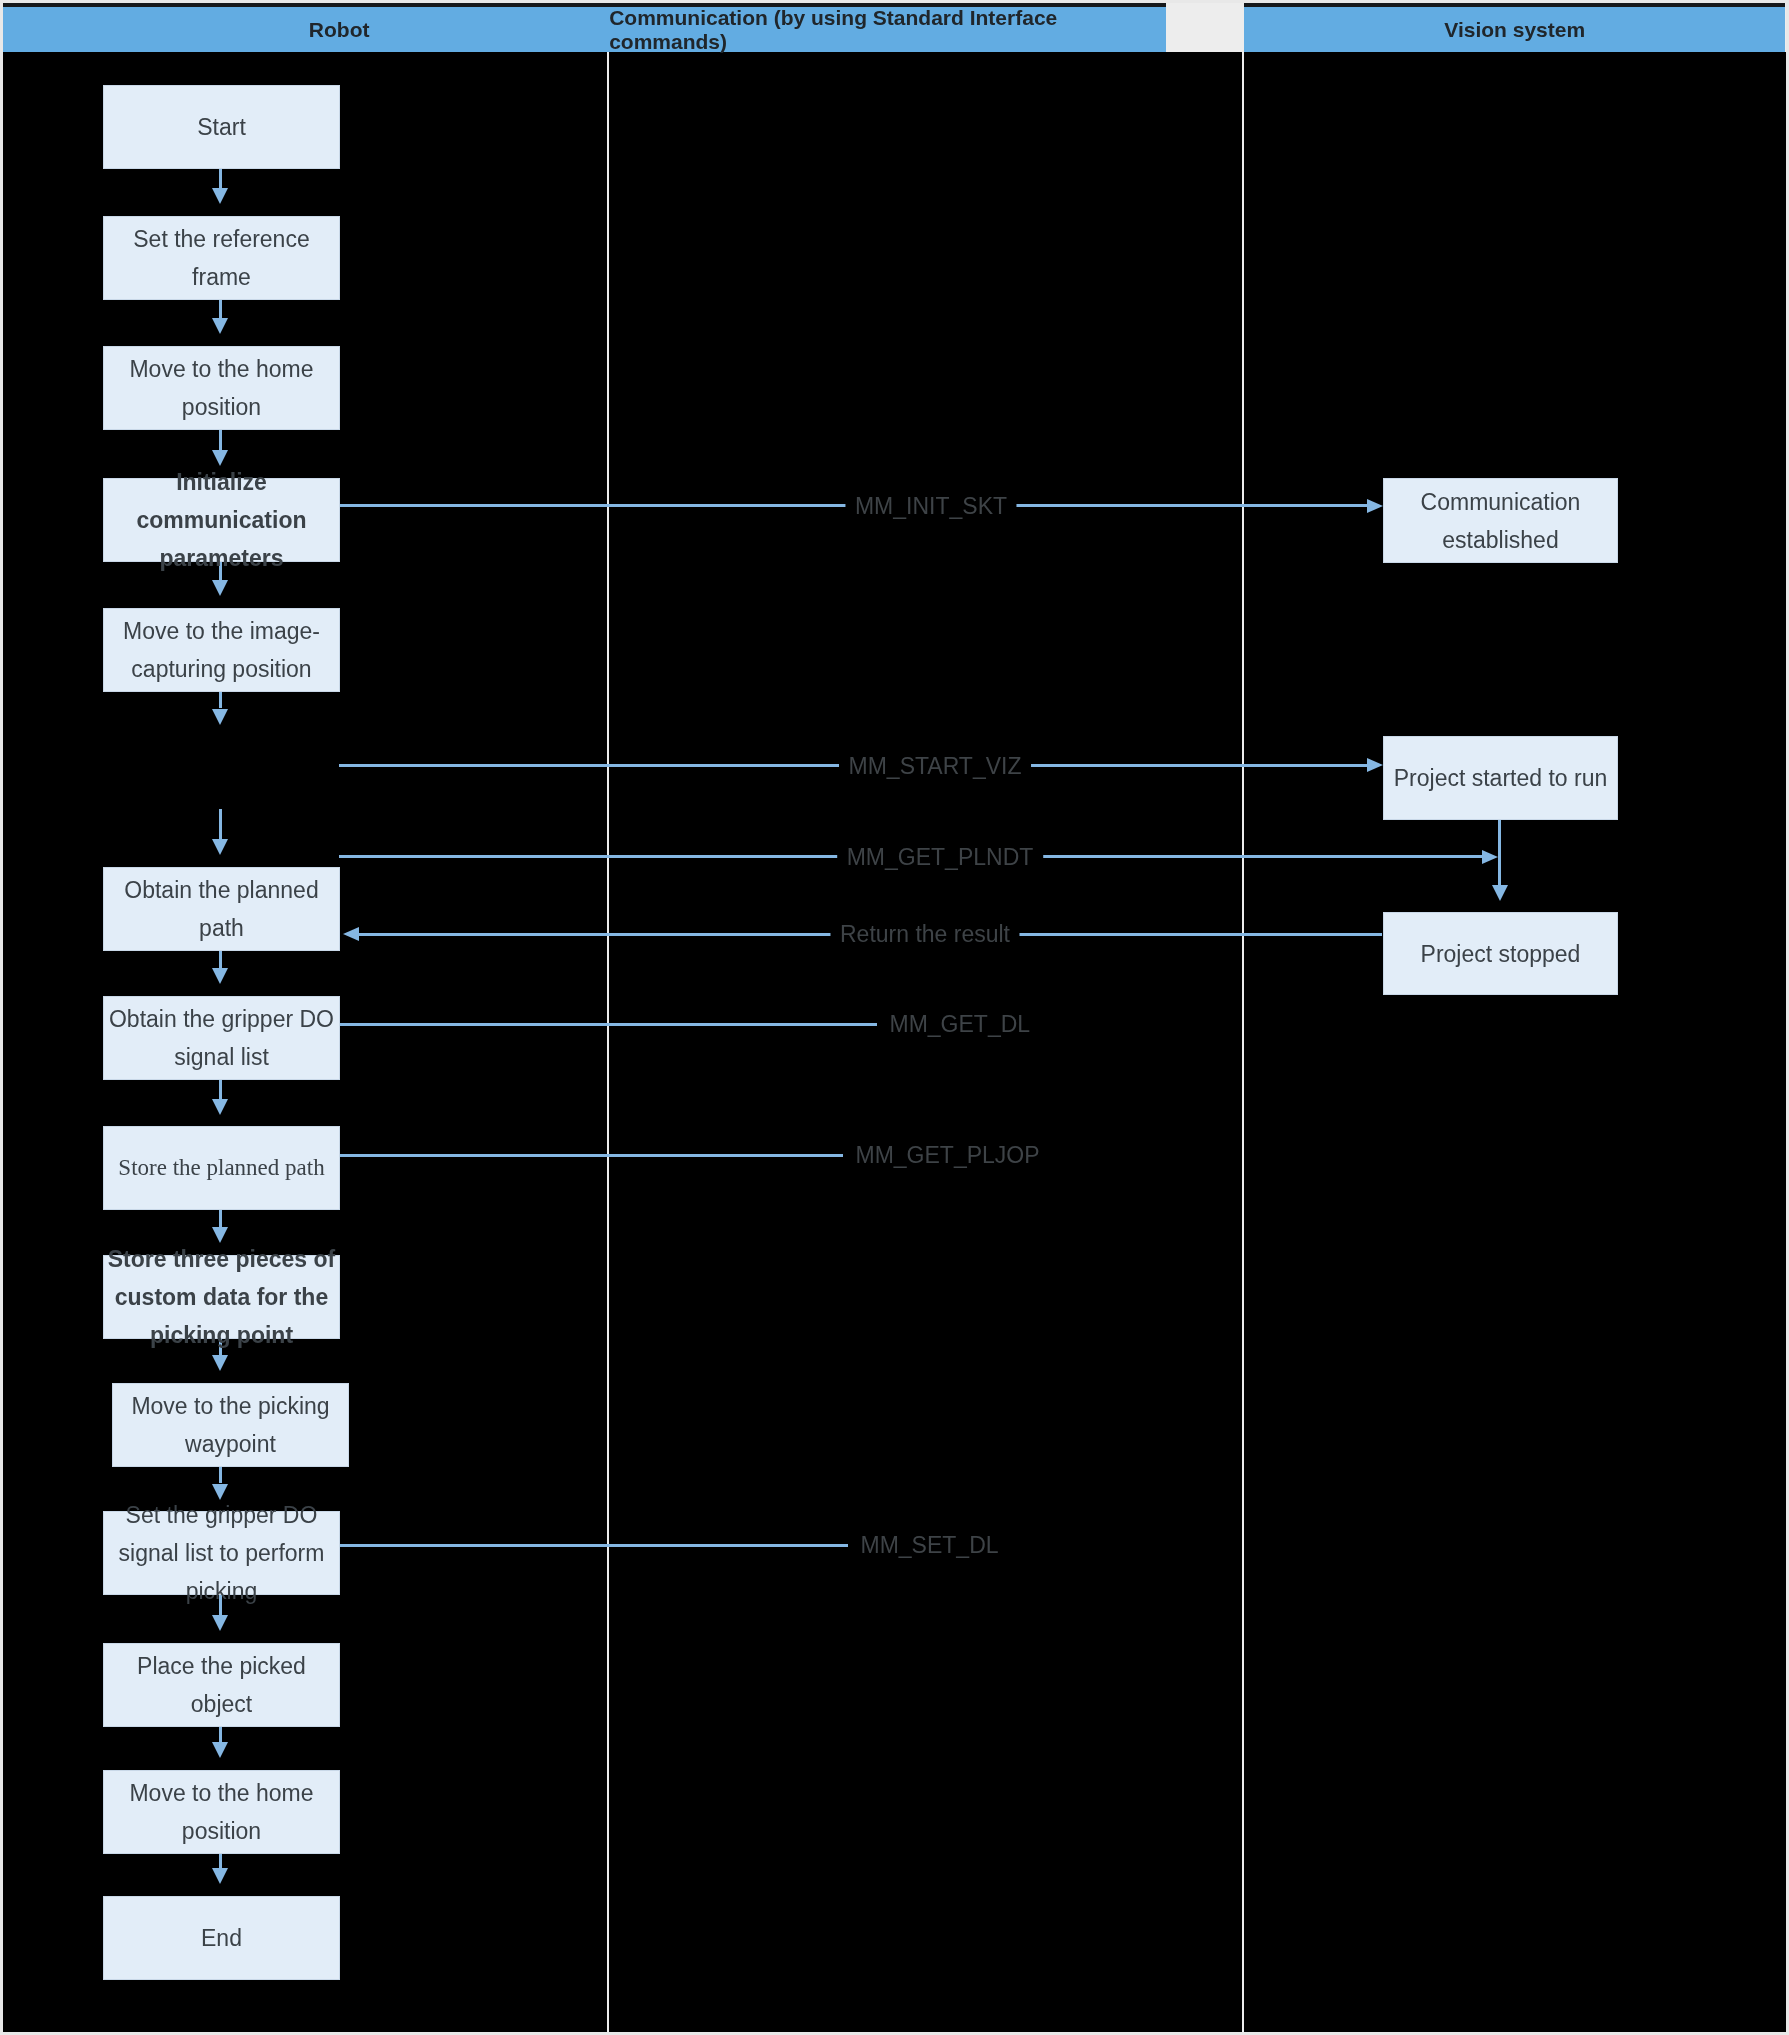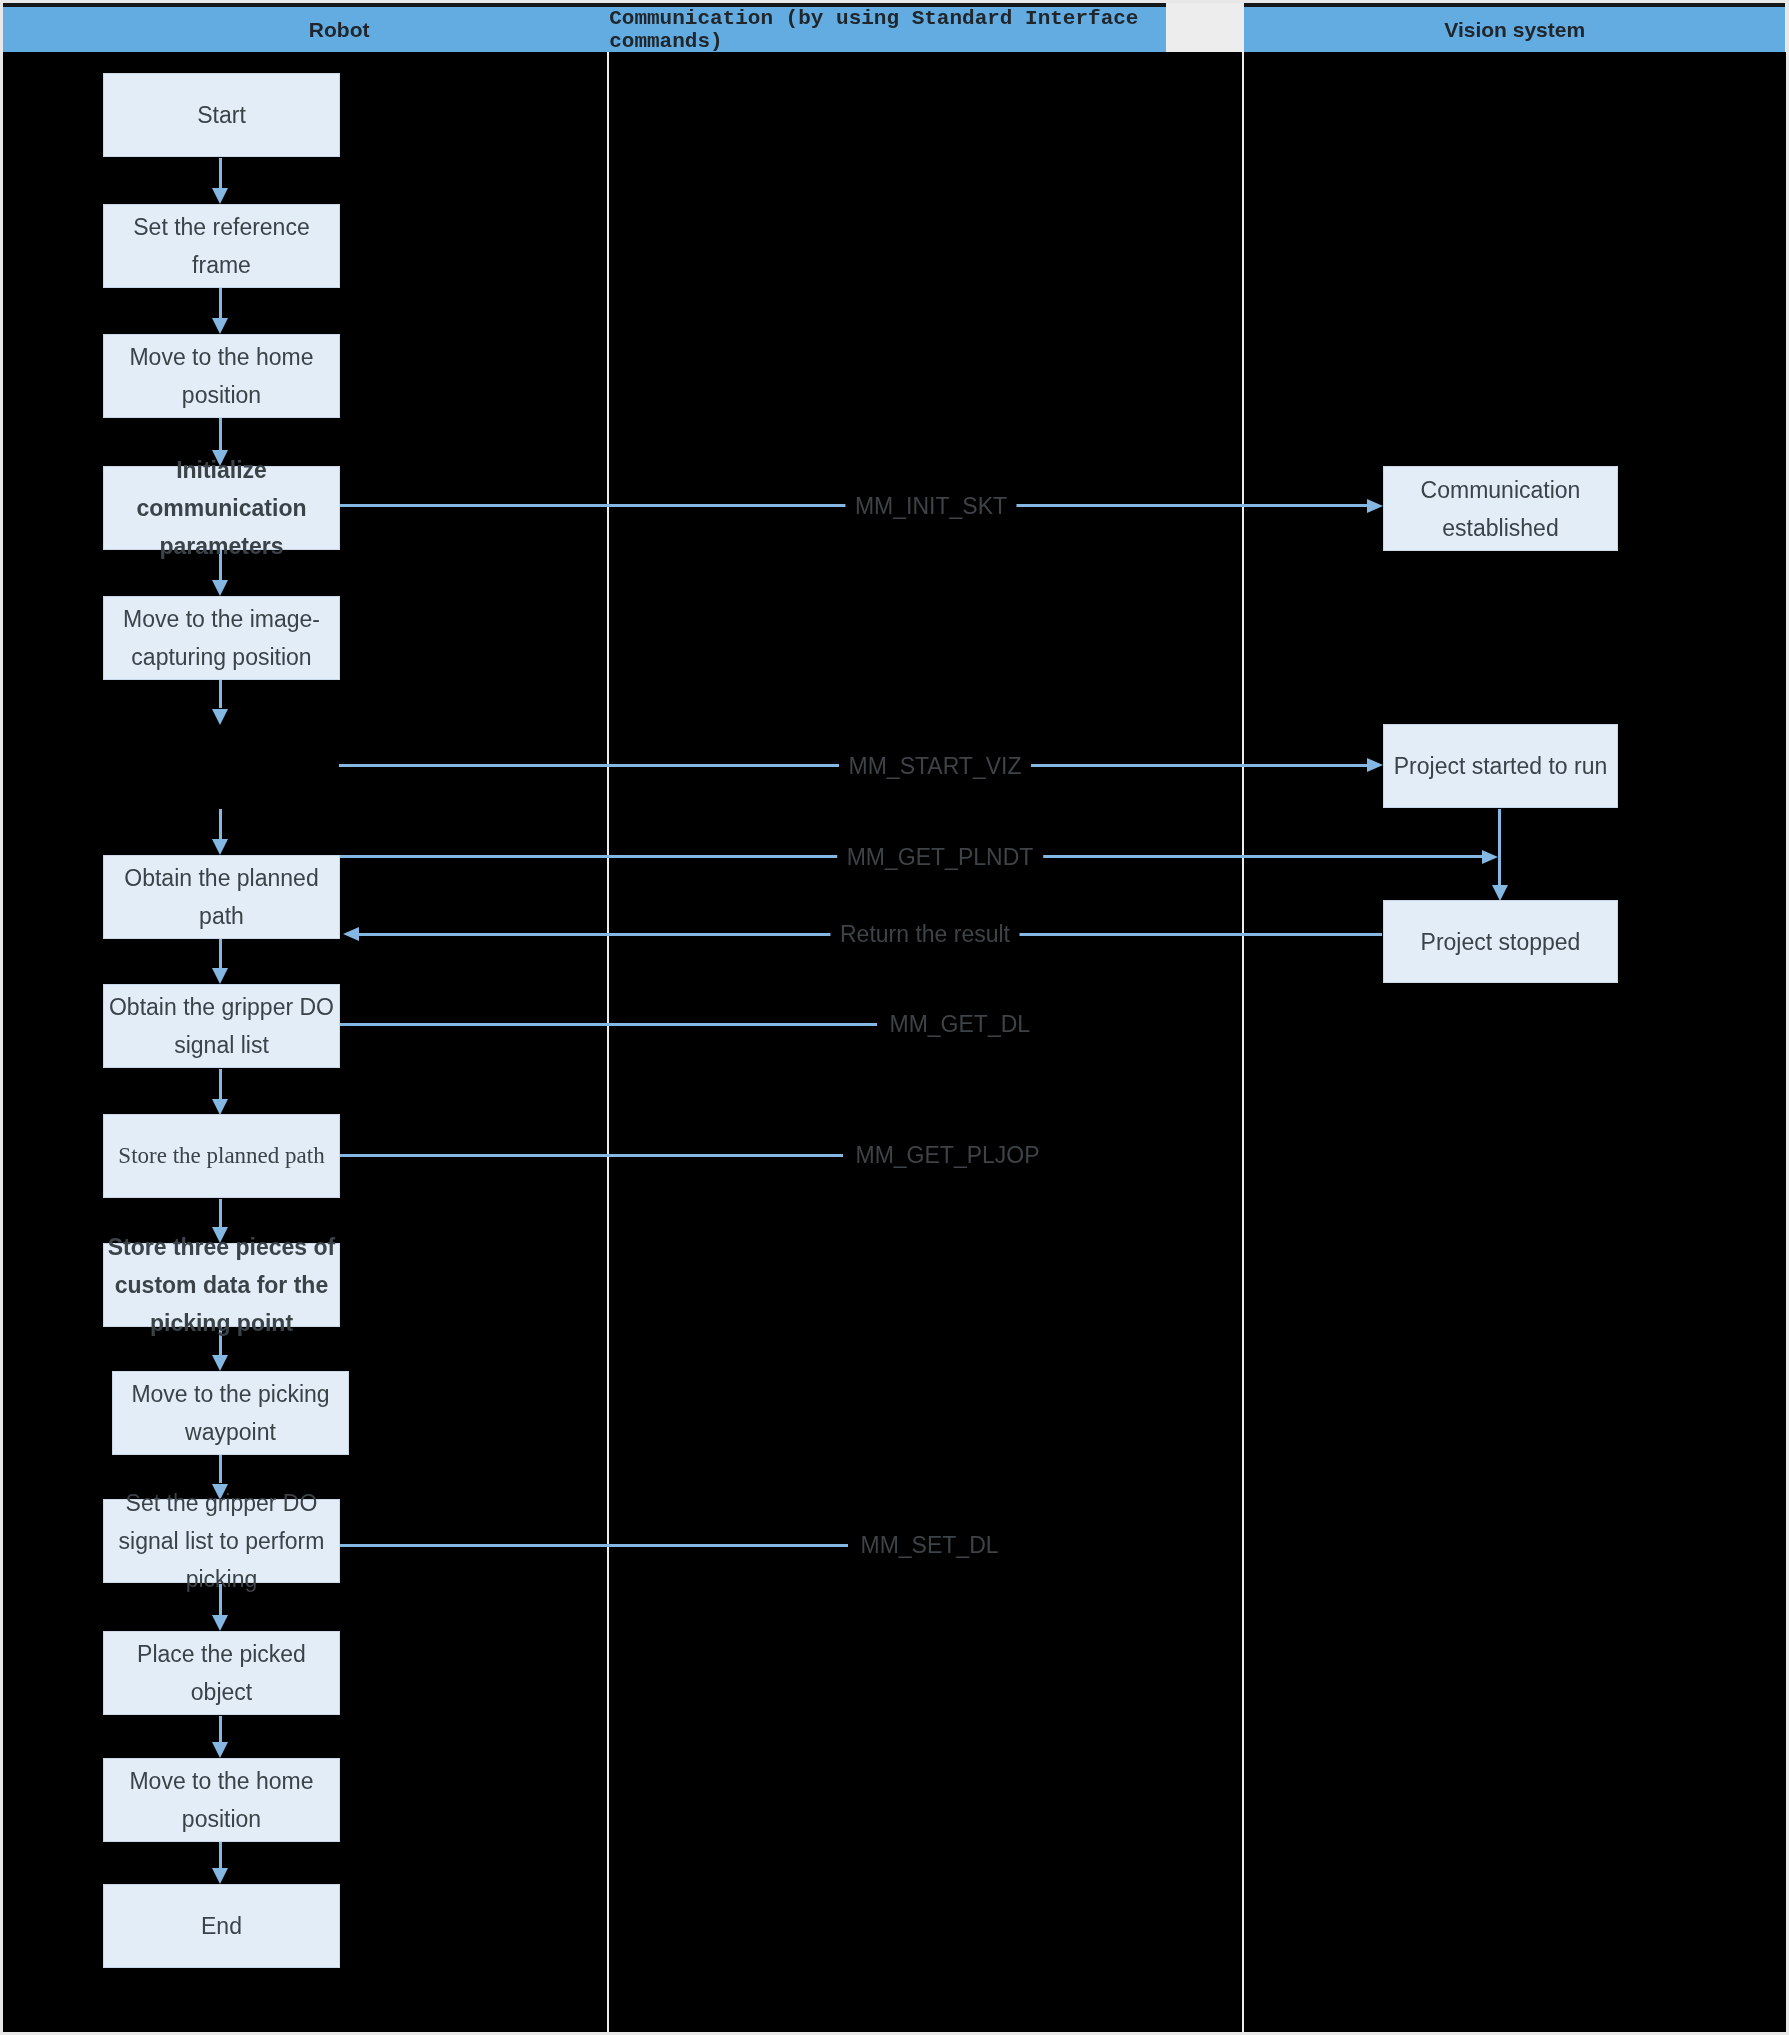--- a/index.html
+++ b/index.html
@@ -25,21 +25,21 @@
     box-sizing:border-box;
     display:flex; align-items:center; justify-content:center;
     font-size:21px; font-weight:bold; color:var(--header-text);
   }
   .box{
     position:absolute; width:237px; height:84px;
     background:var(--box-bg); border:1.6px solid var(--box-border);
     box-sizing:border-box; z-index:3;
     display:flex; align-items:center; justify-content:center;
     text-align:center; white-space:pre;
-    font-size:23px; line-height:38px; color:var(--box-text);
+    font-size:23px; line-height:38px; color:var(--box-text);margin-top:12px;
   }
   .box.bold{font-weight:bold;}
   .vline{position:absolute; width:3.2px; background:var(--arrow); z-index:2;}
   .hline{position:absolute; height:3.2px; background:var(--arrow); z-index:2;}
   .ah{position:absolute; width:0; height:0; z-index:2;}
   .ah.down{border-left:8px solid transparent; border-right:8px solid transparent; border-top:16px solid var(--arrow);}
   .ah.right{border-top:7px solid transparent; border-bottom:7px solid transparent; border-left:16px solid var(--arrow);}
   .ah.left{border-top:7px solid transparent; border-bottom:7px solid transparent; border-right:16px solid var(--arrow);}
   .cmd-label{
     position:absolute; z-index:4; transform:translate(-50%,-50%);
@@ -54,21 +54,21 @@
 <div class="page">
   <div class="canvas"></div>
 
   <div class="divider" style="left:607px;"></div>
   <div class="divider" style="left:1242px;"></div>
 
   <div class="header">
     <div class="hcell" style="left:0; width:672px;">
       <span>Robot</span>
     </div>
-    <div class="hcell" style="left:606px; width:557px;font-family:Liberation Mono, monospace;">
+    <div class="hcell" style="left:606px; width:557px;">
       <span>Communication (by using Standard Interface commands)</span>
     </div>
     <div class="hcell" style="left:1241px; width:541px;">
       <span>Vision system</span>
     </div>
   </div>
 
   <div class="box" style="left:103px; top:73px;">Start</div>
   <div class="box" style="left:103px; top:204px;">Set the reference
 frame</div>

